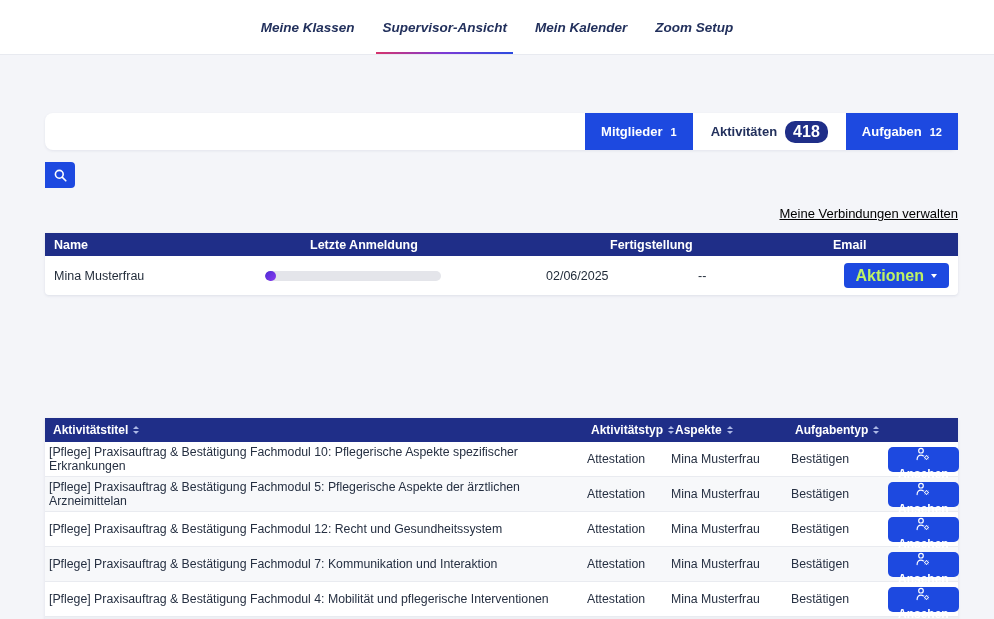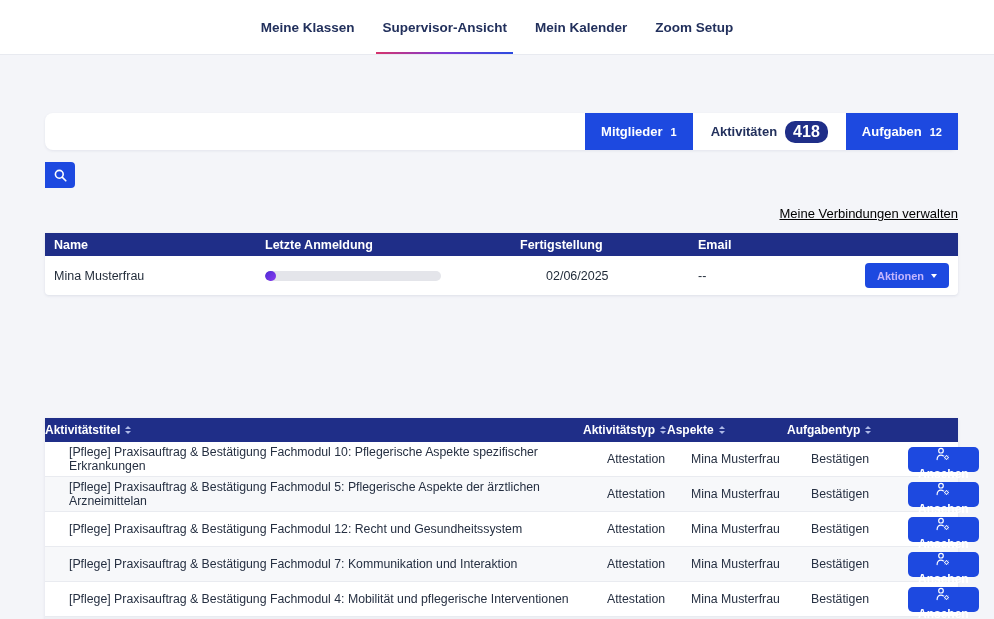--- a/index.html
+++ b/index.html
@@ -8,21 +8,21 @@
     background:#f4f5f9;
     font-family:"Liberation Sans", sans-serif;
     color:#1f2937;
   }
 
   
   .top-header {
     height:55px; background:#ffffff; border-bottom:1px solid #e8eaf0;
     display:flex; justify-content:center; align-items:stretch;
   }
-  .top-nav { display:flex; gap:20px; }
+  .top-nav { display:flex; gap:20px;font-style:italic; }
   .nav-item {
     display:flex; align-items:center; padding:0 4px; position:relative;
     font-size:13.5px; font-weight:700; color:#22305c; cursor:pointer;
     text-decoration:none;
   }
   .nav-item.active::after {
     content:""; position:absolute; left:-2px; right:-2px; bottom:0; height:2px;
     background:linear-gradient(90deg,#d6336c,#7b3bd6,#2b4be0);
   }
 
@@ -69,75 +69,75 @@
   }
 
   
   .members-table {
     margin-top:11px; background:#ffffff; border-radius:0 0 4px 4px;
     box-shadow:0 1px 3px rgba(30,40,90,.10);
   }
   .members-head {
     background:#1f2e88; color:#ffffff; height:23px;
     display:grid; grid-template-columns:211px 255px 178px 1fr;
-    align-items:center; font-size:12.5px; font-weight:700;
+    align-items:center; font-size:12.5px; font-weight:700;gap:45px;
   }
   .members-head > div { padding-left:9px; }
   .members-row {
     height:39px; display:grid; grid-template-columns:211px 255px 178px 115px 1fr;
     align-items:center; font-size:12.5px;
   }
   .members-row > div { padding-left:9px; }
   .progress-track {
     width:176px; height:10px; background:#e4e5ea; border-radius:5px;
     overflow:hidden; margin-left:0;
   }
   .progress-fill {
     height:100%; border-radius:5px;
     background:linear-gradient(135deg,#4c2bd4,#8b3cf0);
   }
   .cell-last-login { padding-left:35px !important; }
   .members-action-cell { display:flex; justify-content:flex-end; padding-right:9px; }
   .actions-btn {
-    background:#1d49e0; color:#c4b5fd; border:none; border-radius:4px;
-    height:25px; padding:0 12px; font-family:inherit; font-size:11px;
+    background:#1d49e0; color:#bef264; border:none; border-radius:4px;
+    height:25px; padding:0 12px; font-family:inherit; font-size:16px;
     font-weight:700; cursor:pointer; display:flex; align-items:center; gap:7px;
   }
   .caret-down {
     width:0; height:0; border-left:3.5px solid transparent;
     border-right:3.5px solid transparent; border-top:4px solid #ffffff;
   }
 
   
   .activities-table {
     margin-top:123px; background:#ffffff;
     box-shadow:0 1px 3px rgba(30,40,90,.10);
   }
   .act-head {
     background:#1f2e88; color:#ffffff; height:24px;
     display:grid; grid-template-columns:538px 84px 120px 97px 1fr;
     align-items:center; font-size:12px; font-weight:700;
   }
-  .act-head > div { display:flex; align-items:center; gap:5px; cursor:pointer; }
+  .act-head > div { padding-left:8px; display:flex; align-items:center; gap:5px; cursor:pointer; }
   .sort-icon { display:inline-flex; flex-direction:column; gap:2px; }
   .sort-icon .up {
     width:0; height:0; border-left:3px solid transparent;
     border-right:3px solid transparent; border-bottom:3.5px solid #aeb9e6;
   }
   .sort-icon .down {
     width:0; height:0; border-left:3px solid transparent;
     border-right:3px solid transparent; border-top:3.5px solid #aeb9e6;
   }
   .act-row {
     height:35px; display:grid; grid-template-columns:538px 84px 120px 97px 1fr;
     align-items:center; font-size:12.3px; color:#263042;
     border-bottom:1px solid #e9ebf0; background:#ffffff;
   }
   .act-row:nth-child(even) { background:#f7f8fa; }
-  .act-row > div { padding-left:24px; }
+  .act-row > div { padding-left:4px; }
   .act-action-cell { display:flex; justify-content:flex-end; padding-right:9px; }
   .ansehen-btn {
     background:#1d49e0; color:#fff; border:none; border-radius:5px;
     height:25px; padding:0 10px; font-family:inherit; font-size:12px;
     font-weight:700; cursor:pointer; display:flex; align-items:center; gap:6px;flex-direction:column;
   }
   .next-row-strip { height:4px; background:#eef0f4; }
 </style>
 </head>
 <body>

